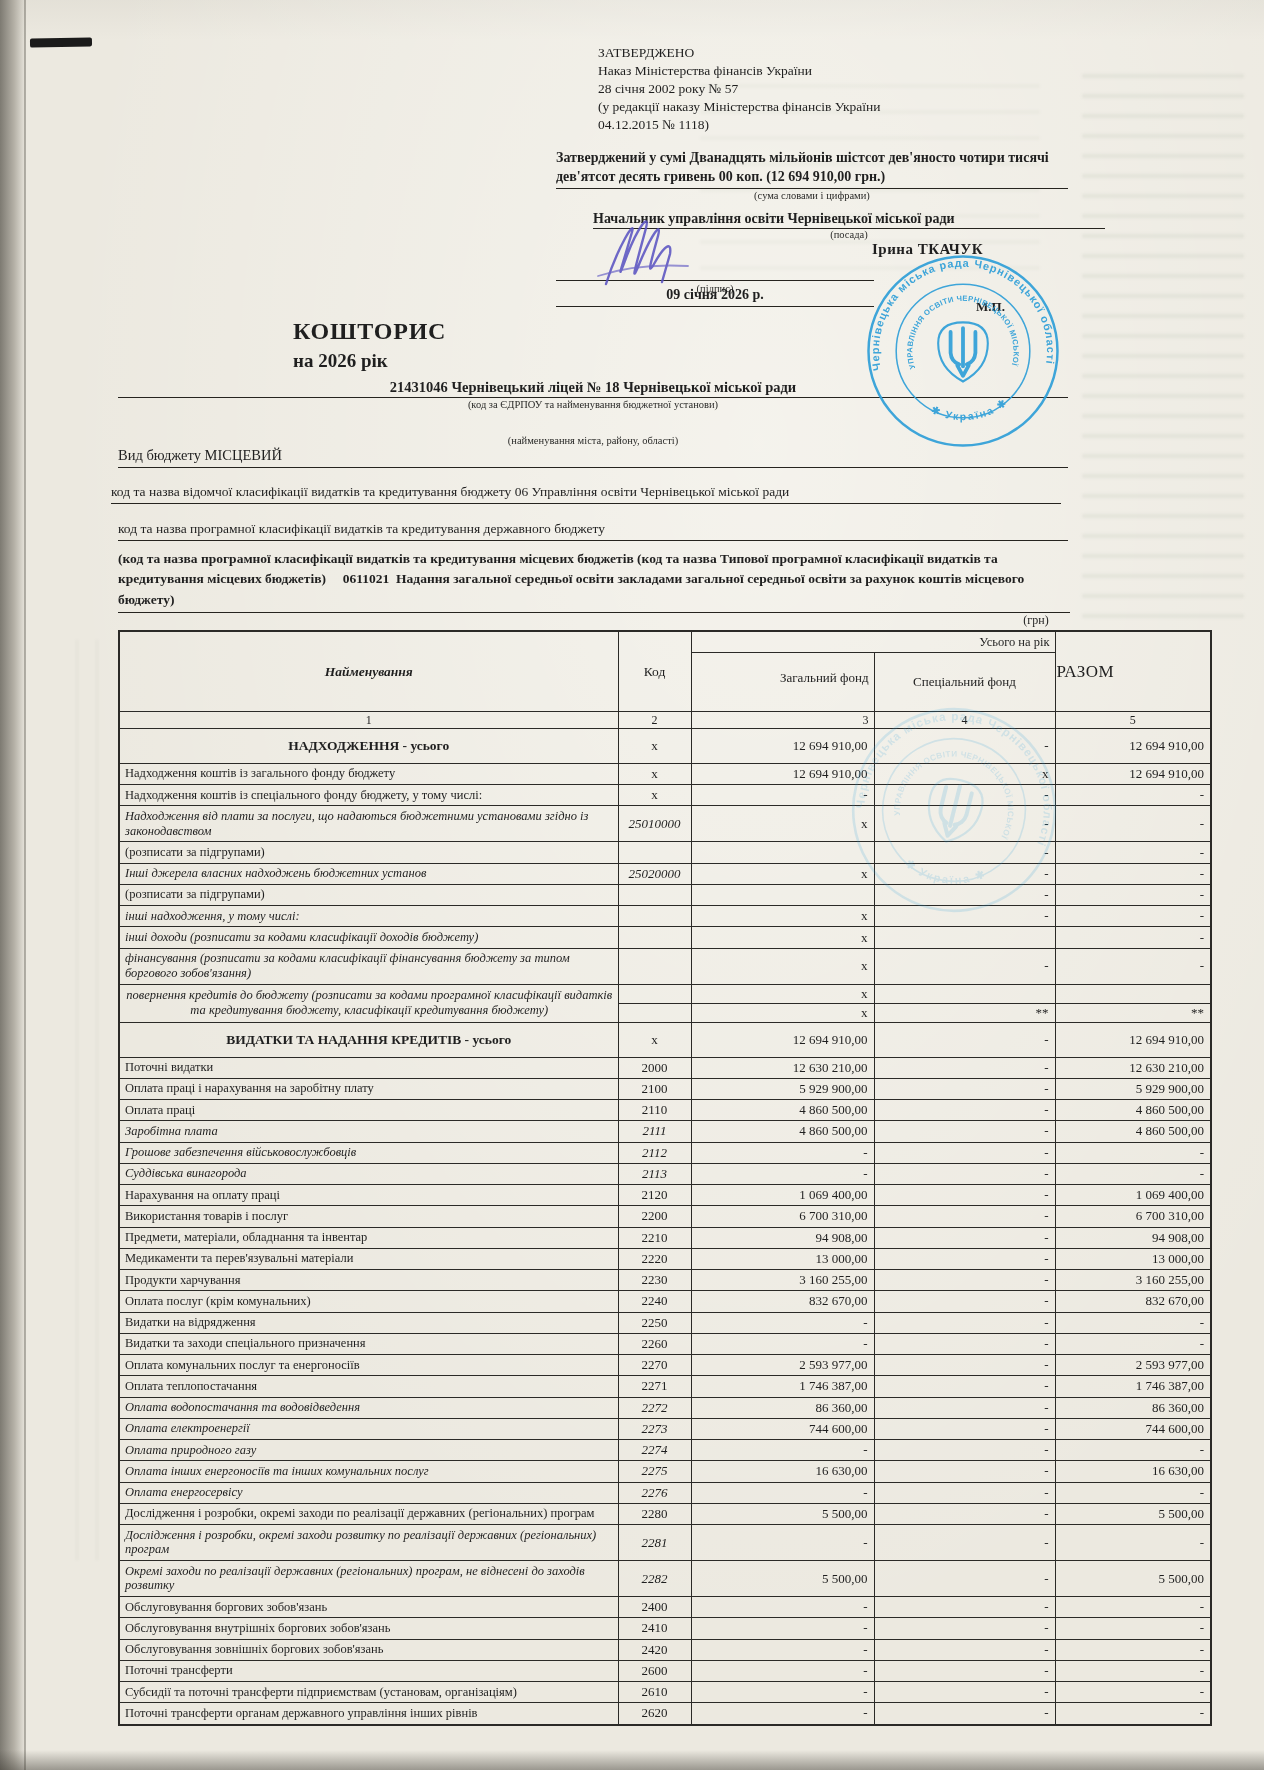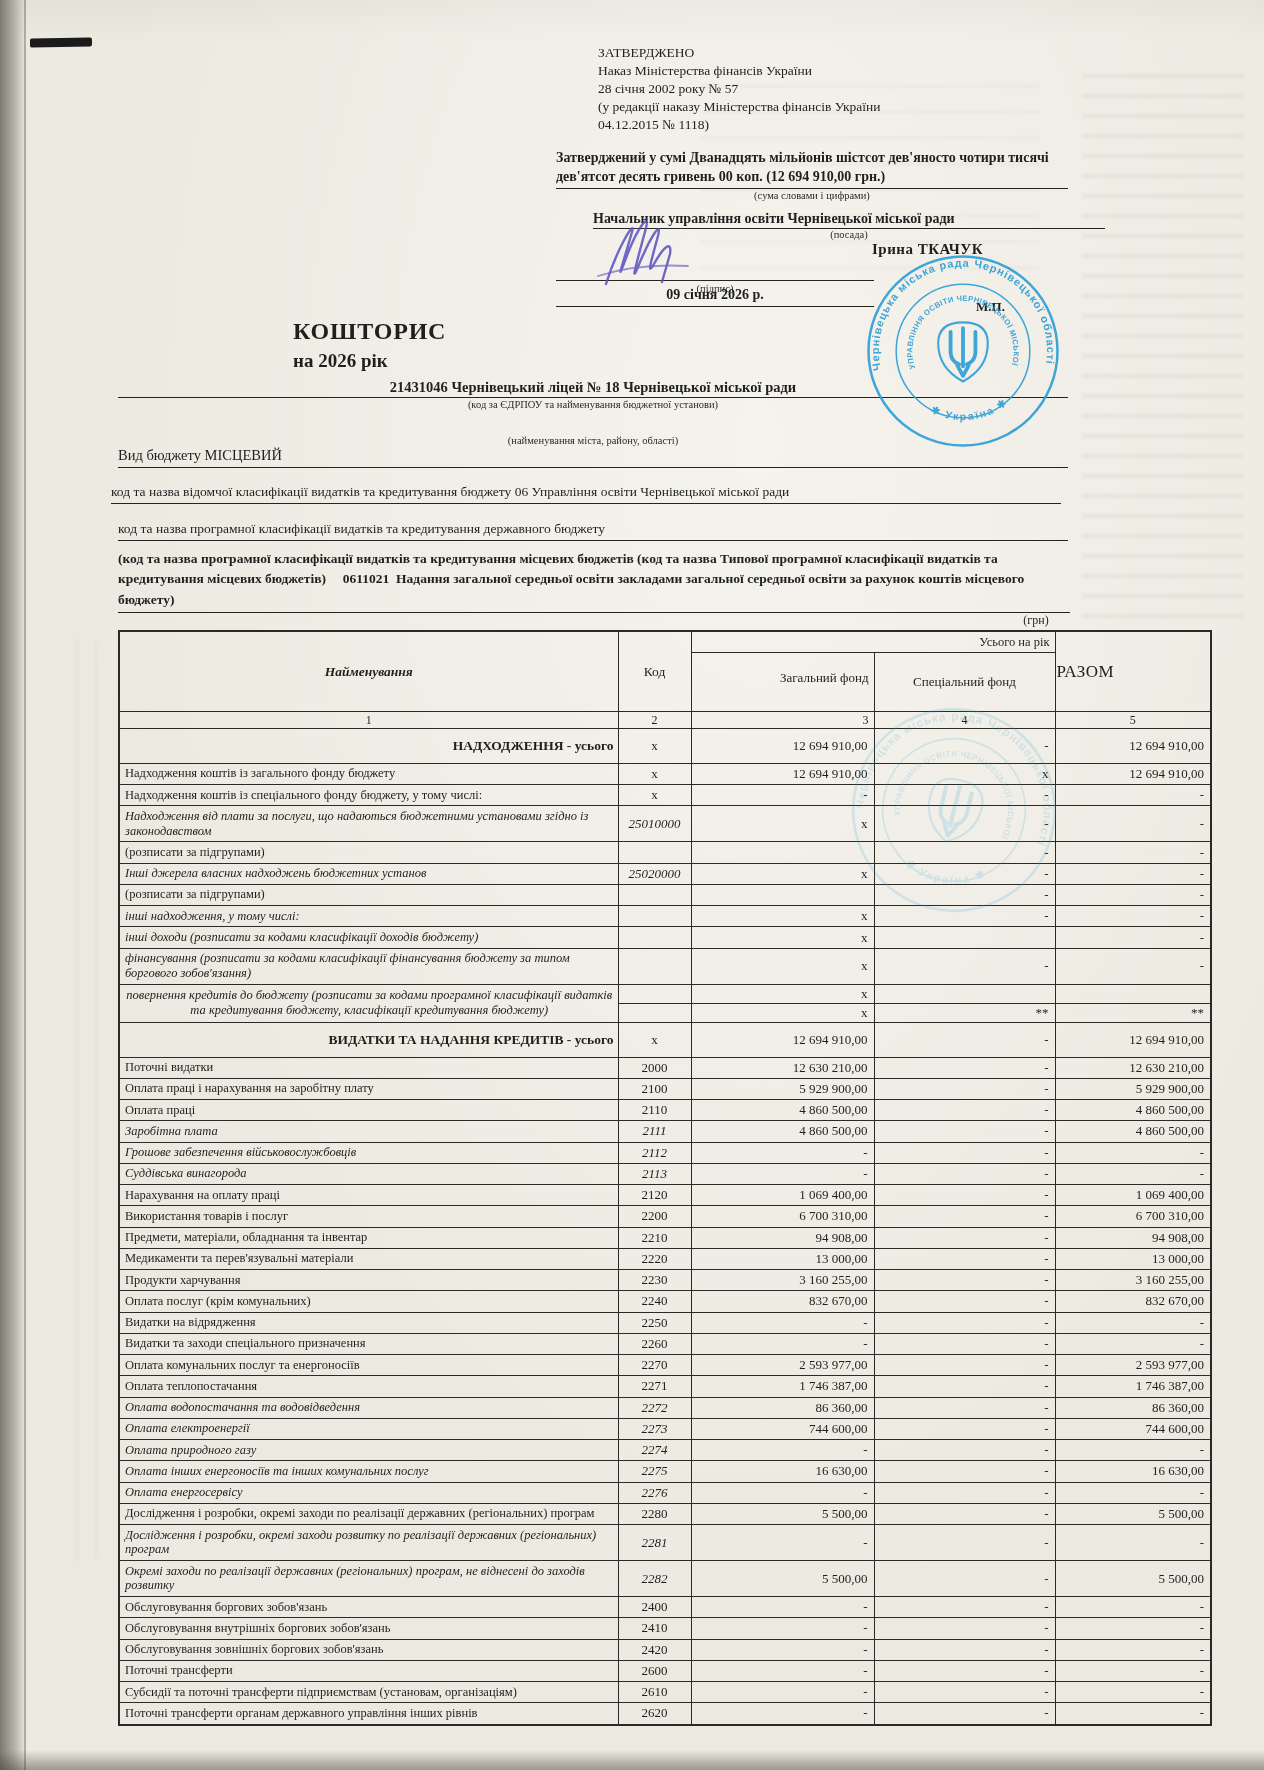--- a/index.html
+++ b/index.html
@@ -62,21 +62,21 @@
   .h-name{font-style:italic;font-weight:bold;font-size:13.5px;text-align:center;}
   .h-code{font-weight:normal;font-size:13.5px;text-align:center;}
   .h-gf{font-weight:normal;font-size:13px;text-align:right;vertical-align:bottom;padding:0 5px 8px 0;height:50px;}
   .h-sf{font-weight:normal;font-size:13px;text-align:center;}
   .h-total{font-weight:normal;font-size:17px;text-align:left;letter-spacing:.5px;}
   .n-row td{height:16px;font-size:12px;text-align:center;padding:0 5px;}
   .n-right{text-align:right !important;}
   .c-name{text-align:left;padding:2.5px 4px 3px 5px;line-height:1.18;}
   .c-code{text-align:center;font-size:13px;padding:1px 2px;}
   .c-num{text-align:right;font-size:13px;padding:1px 6px 1px 2px;white-space:nowrap;}
-  .s-b{font-weight:bold;text-align:right;font-size:13.5px;padding:9px 4px;}
+  .s-b{font-weight:bold;text-align:center;font-size:13.5px;padding:9px 4px;}
   .s-i{font-style:italic;}
   .s-ic{font-style:italic;text-align:center;}
   .it{font-style:italic;}
 
   .stamp{position:absolute;pointer-events:none;}
   .stamp svg{display:block;}
   .stamp-a{left:858px;top:246px;width:210px;height:210px;opacity:.92;}
   .stamp-b{left:842px;top:698px;width:224px;height:224px;opacity:.17;transform:rotate(14deg);}
   .signature{position:absolute;left:592px;top:212px;width:150px;height:82px;pointer-events:none;}
 </style>

